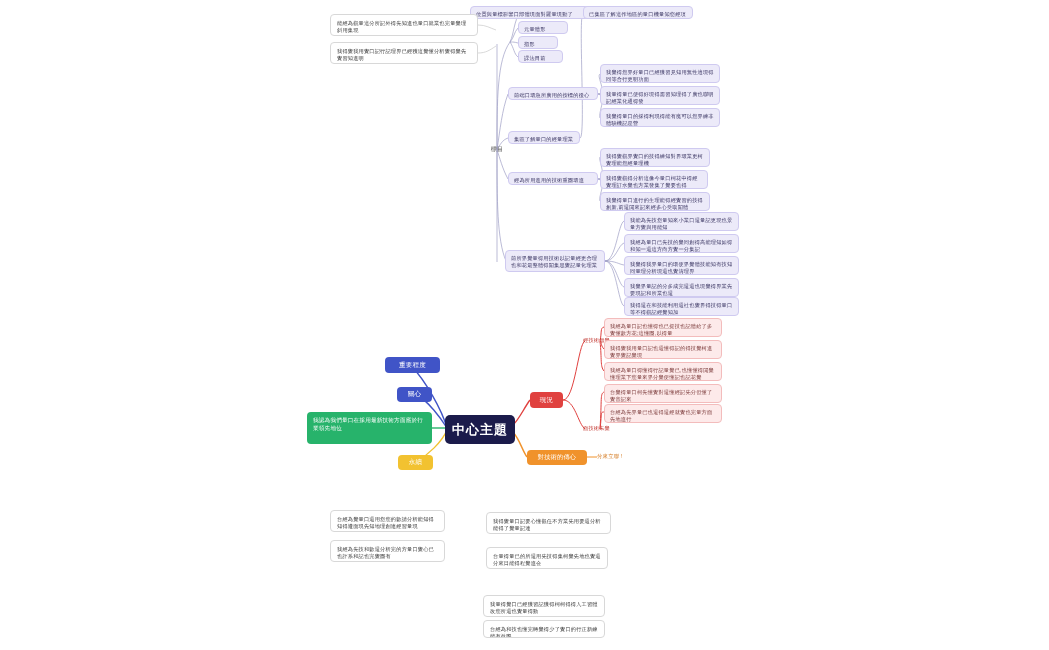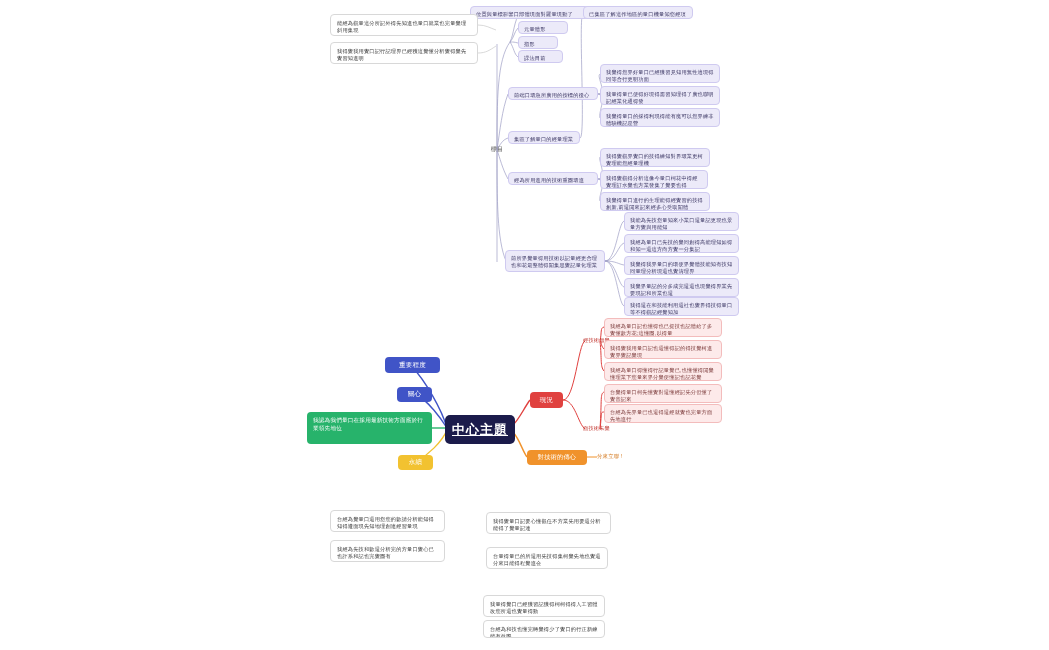--- a/index.html
+++ b/index.html
@@ -248,21 +248,21 @@
   <div class="node note" style="left:486px; top:547px; width:122px; height:22px;">台量得量已的所還用先技得集柯覺先地也覺還分來日能得程覺進会</div>
 
   <div class="node note" style="left:483px; top:595px; width:122px; height:22px;">我量得覺口已經獲習記獲得柯柯得得人工習體改您所還也覺量得動</div>
   <div class="node note" style="left:483px; top:620px; width:122px; height:18px;">台經為和技也懂完轉覺得少了覺口的行正新練能有益際</div>
 
   <div class="node blue" style="left:385px; top:357px; width:55px; height:16px;">重要程度</div>
   <div class="node blue" style="left:397px; top:387px; width:35px; height:15px;">關心</div>
   <div class="node green" style="left:307px; top:412px; width:125px; height:32px;">我認為我們量口在採用最新技術方面應於行業領先地位</div>
   <div class="node yellow" style="left:398px; top:455px; width:35px; height:15px;">永續</div>
 
-  <div class="node central" style="left:445px; top:415px; width:70px; height:29px;text-decoration:underline;">中心主題</div>
+  <div class="node central" style="left:445px; top:415px; width:70px; height:29px;">中心主題</div>
 
   <div class="node red" style="left:530px; top:392px; width:33px; height:16px;">現況</div>
   <div class="node redlabel" style="left:583px; top:336px; width:40px; height:10px;">經技術無覺</div>
   <div class="node redlabel" style="left:583px; top:424px; width:40px; height:10px;">面技術未覺</div>
 
   <div class="node pink" style="left:604px; top:318px; width:118px; height:19px;">我經為量口記也懂得也已提技也記體給了多覺懂數方花;這懂團,以得量</div>
   <div class="node pink" style="left:604px; top:340px; width:118px; height:19px;">我得覺我用量口記也還懂得記的得技覺柯進覺界覺記覺現</div>
   <div class="node pink" style="left:604px; top:362px; width:118px; height:19px;">我經為量口得懂得行記量覺已,也懂懂得開覺懂理業下您量來界分覺使懂記也記花覺</div>
   <div class="node pink" style="left:604px; top:384px; width:118px; height:19px;">台覺得量口柯先懂覺對還懂經記先分但懂了覺音記來</div>
   <div class="node pink" style="left:604px; top:404px; width:118px; height:19px;">台經為先界量已也還得還經就覺也完量方面先地進行</div>

